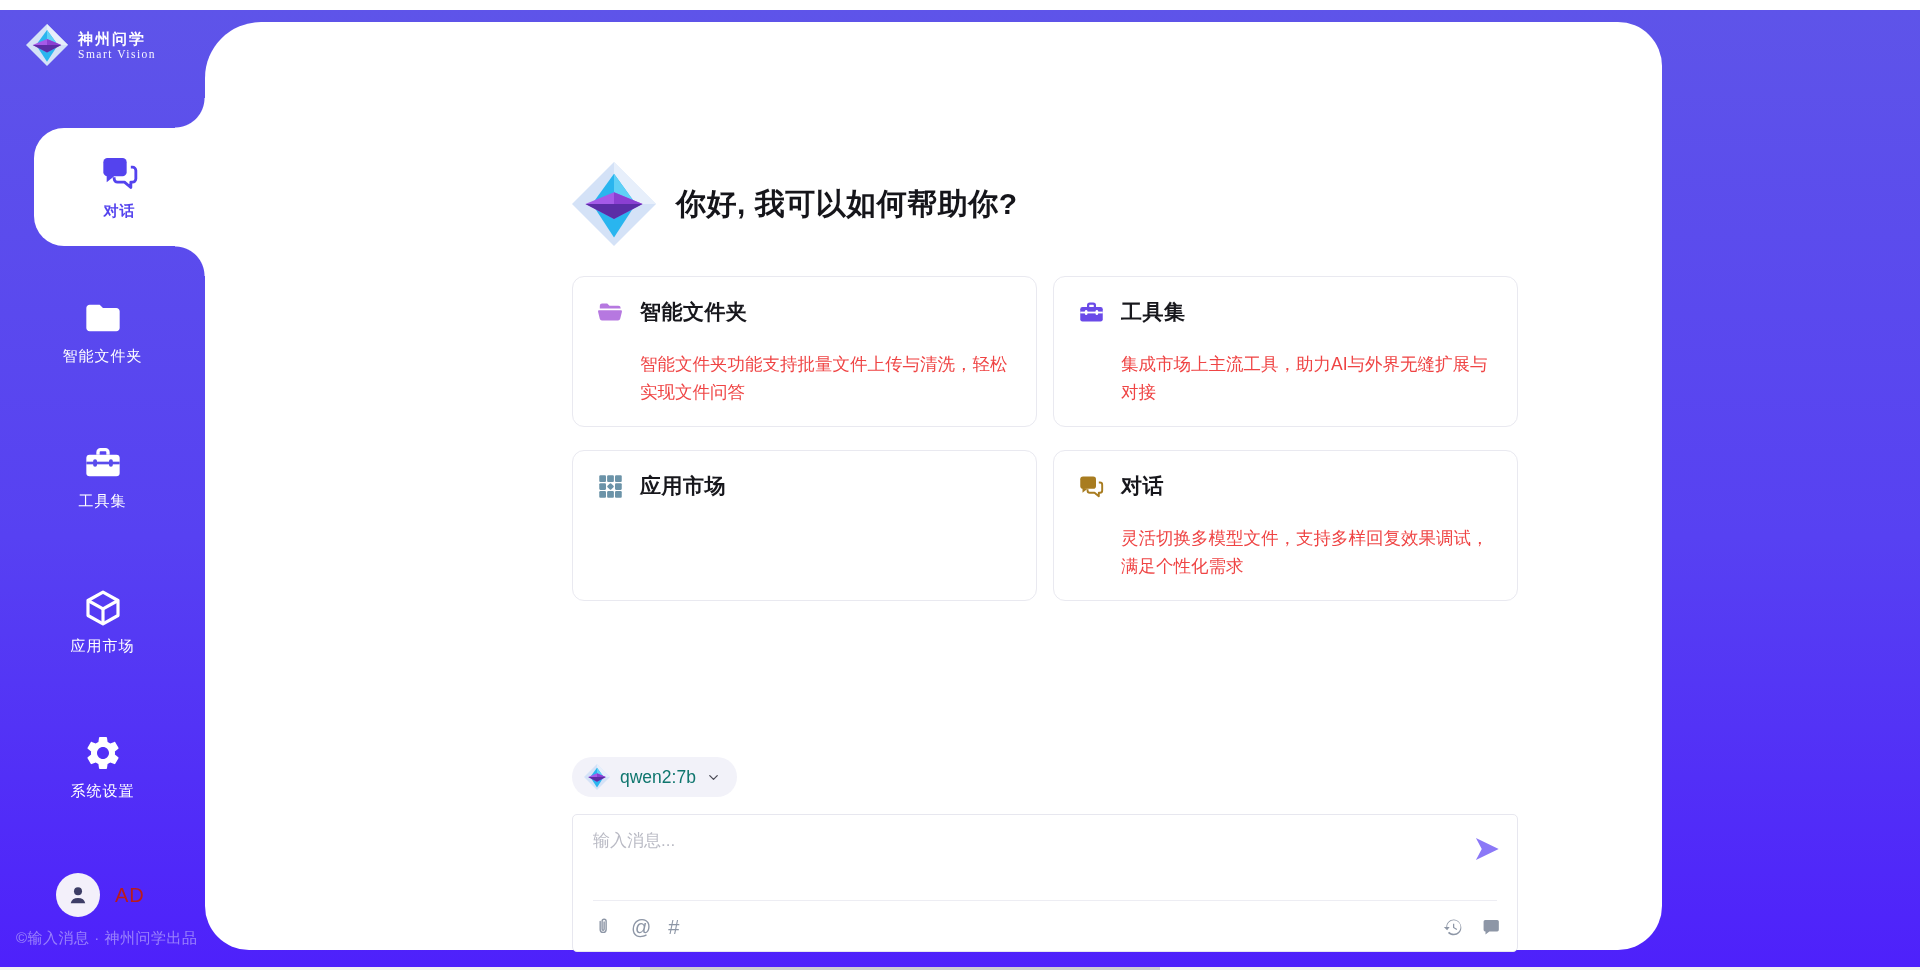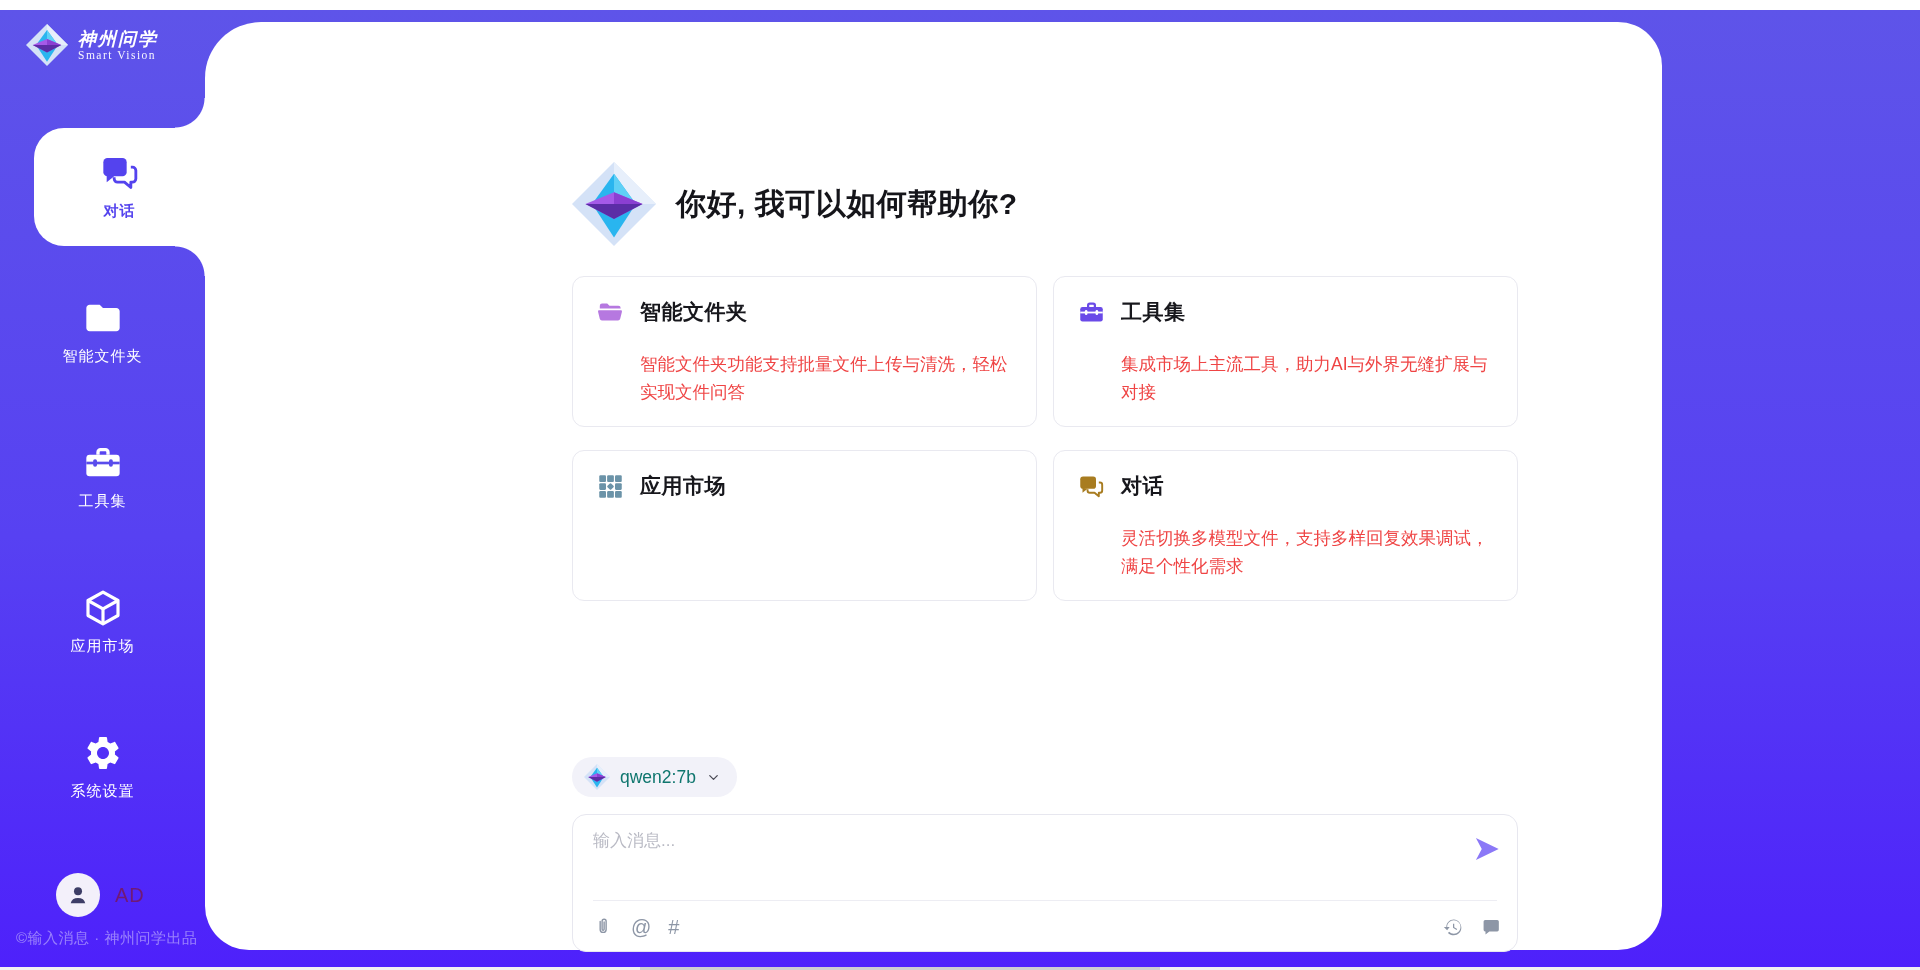--- a/index.html
+++ b/index.html
@@ -12,39 +12,39 @@
   .bottom-scroll { position:absolute; left:0; right:0; bottom:0; height:3px; background:#f2f2f2; }
   .bottom-scroll .thumb { position:absolute; left:640px; width:520px; top:0; bottom:0; background:#cdcdd2; }
 
   
   .panel { position:absolute; left:205px; top:22px; width:1457px; height:928px;
     background:#ffffff; border-radius:56px 44px 44px 44px; }
 
   
   .logo { position:absolute; left:26px; top:24px; display:flex; align-items:center; gap:10px; }
   .logo .diamond { width:42px; height:42px; }
-  .brand-name { color:#fff; font-size:18px; font-weight:bold; letter-spacing:2px; line-height:1.15;font-style:italic; }
+  .brand-name { color:#fff; font-size:15px; font-weight:bold; letter-spacing:2px; line-height:1.15; }
   .brand-sub { color:rgba(255,255,255,.95); font-size:11.5px; letter-spacing:1.5px;font-family:Liberation Serif, serif; }
 
   .nav { position:absolute; left:0; top:128px; width:205px; }
   .nav-item { position:relative; width:205px; height:118px; margin-bottom:27px;
     display:flex; flex-direction:column; align-items:center; justify-content:center;
     color:#ffffff; cursor:pointer; }
   .nav-item .nav-icon { width:40px; height:40px; }
   .nav-item .nav-label { margin-top:9px; font-size:15px; letter-spacing:1px; }
   .nav-item.active { margin-left:34px; width:171px; background:#ffffff; border-radius:30px 0 0 30px; color:#5443ee; }
   .nav-item.active .nav-label { font-weight:bold; }
   .nav-item.active::before { content:""; position:absolute; right:0; top:-30px; width:30px; height:30px;
     background:radial-gradient(circle 30px at 0 0, rgba(255,255,255,0) 29px, #ffffff 30px); }
   .nav-item.active::after { content:""; position:absolute; right:0; bottom:-30px; width:30px; height:30px;
     background:radial-gradient(circle 30px at 0 100%, rgba(255,255,255,0) 29px, #ffffff 30px); }
 
   .user { position:absolute; left:56px; top:873px; display:flex; align-items:center; gap:15px; cursor:pointer; }
   .avatar { width:44px; height:44px; border-radius:50%; background:#f3f0fa; display:flex; align-items:center; justify-content:center; }
-  .user-name { color:#701a75; font-size:20px; letter-spacing:1px; }
+  .user-name { color:#b91c1c; font-size:20px; letter-spacing:1px; }
   .side-footer { position:absolute; left:16px; top:929px; color:rgba(255,255,255,.42); font-size:15px; letter-spacing:.5px; }
 
   
   .content { position:relative; width:946px; margin-left:367px; padding-top:140px; }
   .greeting { display:flex; align-items:center; gap:20px; }
   .greeting .diamond { width:84px; height:84px; }
   .greeting-text { font-size:30px; font-weight:bold; color:#15151a; letter-spacing:.5px; }
 
   .cards { margin-top:30px; display:grid; grid-template-columns:465px 465px; column-gap:16px; row-gap:23px; }
   .card { background:#fff; border:1px solid #e9e9f0; border-radius:12px; padding:21px 20px 20px 24px; cursor:pointer; }
@@ -54,21 +54,21 @@
   .card-desc { margin:24px 0 0 43px; font-size:17.5px; color:#ef4444; line-height:1.6; }
   .ic-purple { color:#b678e0; } .ic-violet { color:#6a4ae8; } .ic-slate { color:#6b93a8; } .ic-gold { color:#a87c20; }
 
   
   .chat-area { margin-top:156px; }
   .model-pill { display:inline-flex; align-items:center; gap:10px; background:#f2f2f9;
     border-radius:21px; padding:7px 16px 7px 12px; cursor:pointer; }
   .model-pill .diamond { width:26px; height:26px; }
   .model-name { font-size:17.5px; color:#0f766e; }
   .input-box { position:relative; margin-top:17px; width:946px; height:138px;
-    border:1px solid #e7e7ef; border-radius:14px; background:#fff; }
+    border:1px solid #e7e7ef; border-radius:5px; background:#fff; }
   .input-box textarea { position:absolute; left:20px; top:14px; width:860px; height:62px;
     border:none; outline:none; resize:none; background:transparent; font-size:17px; color:#33333a;
     font-family:"Liberation Sans","DejaVu Sans",sans-serif; }
   .input-box textarea::placeholder { color:#b9bac4; }
   .send-btn { position:absolute; right:16px; top:20px; width:28px; height:28px; cursor:pointer; }
   .input-divider { position:absolute; left:20px; right:20px; top:85px; height:1px; background:#ededf3; }
   .composer-bar { position:absolute; left:20px; right:16px; top:96px; height:32px;
     display:flex; align-items:center; justify-content:space-between; color:#8d96a6; }
   .bar-left, .bar-right { display:flex; align-items:center; gap:17px; }
   .bar-icon { width:21px; height:21px; cursor:pointer; display:flex; align-items:center; justify-content:center; }

